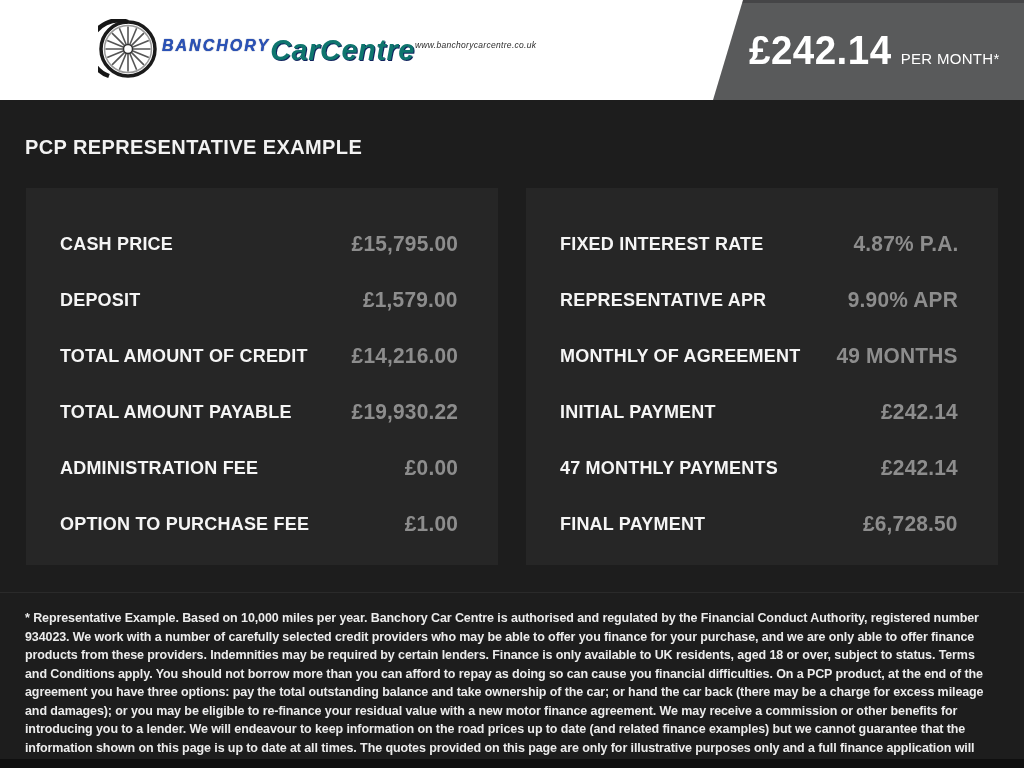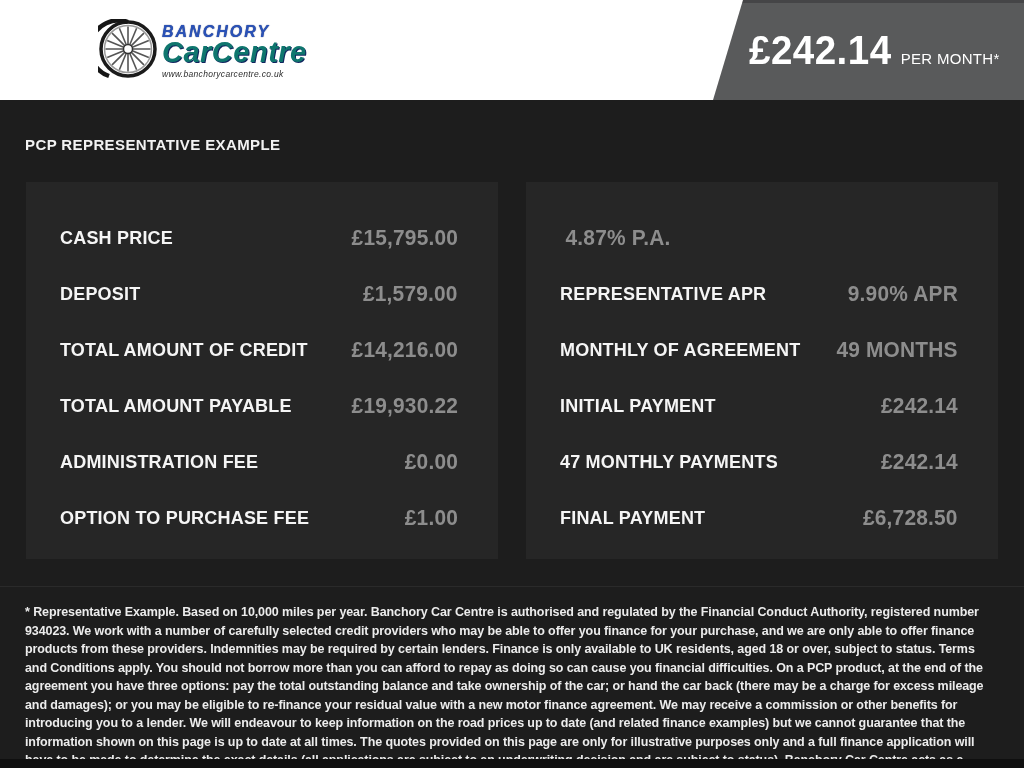--- a/index.html
+++ b/index.html
@@ -22,21 +22,21 @@
   .logo {
     position: absolute;
     left: 98px;
     top: 19px;
     display: flex;
     align-items: center;
     gap: 4px;
     cursor: pointer;
   }
   .logo-wheel { flex: 0 0 auto; }
-  .logo-text { display: flex; flex-direction: column; line-height: 1; }
+  .logo-text { display: flex; flex-direction: row; line-height: 1; }
   .logo-line1 {
     font-style: italic;
     font-weight: 700;
     font-size: 16px;
     letter-spacing: 2px;
     color: #2a52b8;
     text-shadow: 0 0 1px #10245e;
   }
   .logo-line2 {
     font-style: italic;
@@ -83,21 +83,21 @@
     font-weight: 400;
     margin-left: 0;
     letter-spacing: 0.3px;
   }
 
   
   .main { position: relative; width: 100%; height: 668px; background: #1d1d1d; }
   .page-title {
     padding: 36px 0 0 25px;
     color: #f2f2f2;
-    font-size: 15px;
+    font-size: 20px;
     font-weight: 700;
     letter-spacing: 0.4px;
   }
 
   .panels {
     display: flex;
     gap: 28px;
     margin: 29px 26px 0 26px;
   }
   .panel {
@@ -216,20 +216,21 @@
           <span class="finance-value">£0.00</span>
         </div>
         <div class="finance-row">
           <span class="finance-label">OPTION TO PURCHASE FEE</span>
           <span class="finance-value">£1.00</span>
         </div>
       </section>
 
       <section class="panel">
         <div class="finance-row">
+          <span class="finance-label">FIXED INTEREST RATE</span>
           <span class="finance-value">4.87% P.A.</span>
         </div>
         <div class="finance-row">
           <span class="finance-label">REPRESENTATIVE APR</span>
           <span class="finance-value">9.90% APR</span>
         </div>
         <div class="finance-row">
           <span class="finance-label">MONTHLY OF AGREEMENT</span>
           <span class="finance-value">49 MONTHS</span>
         </div>

